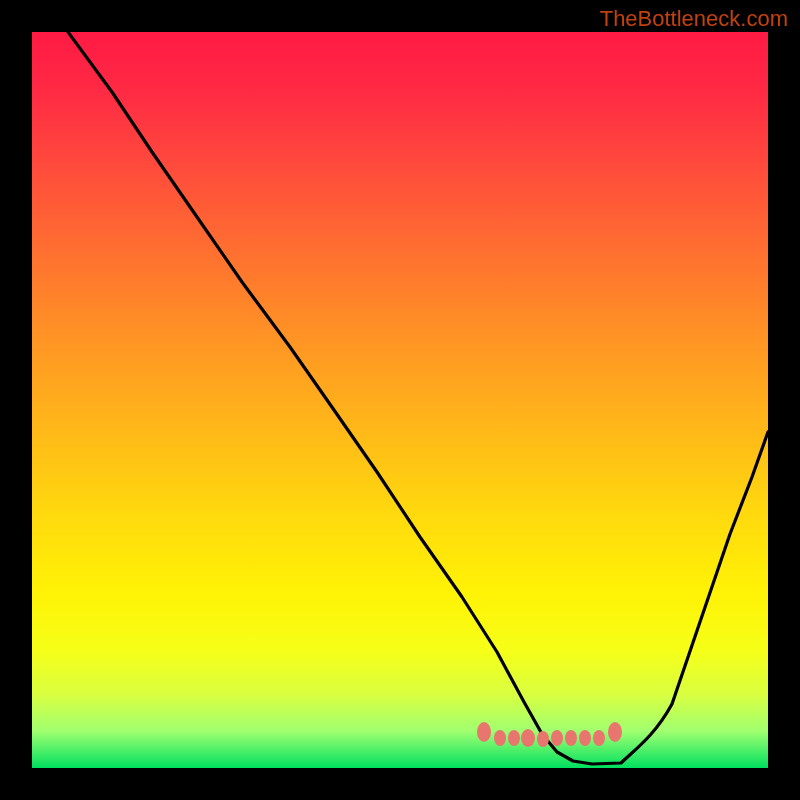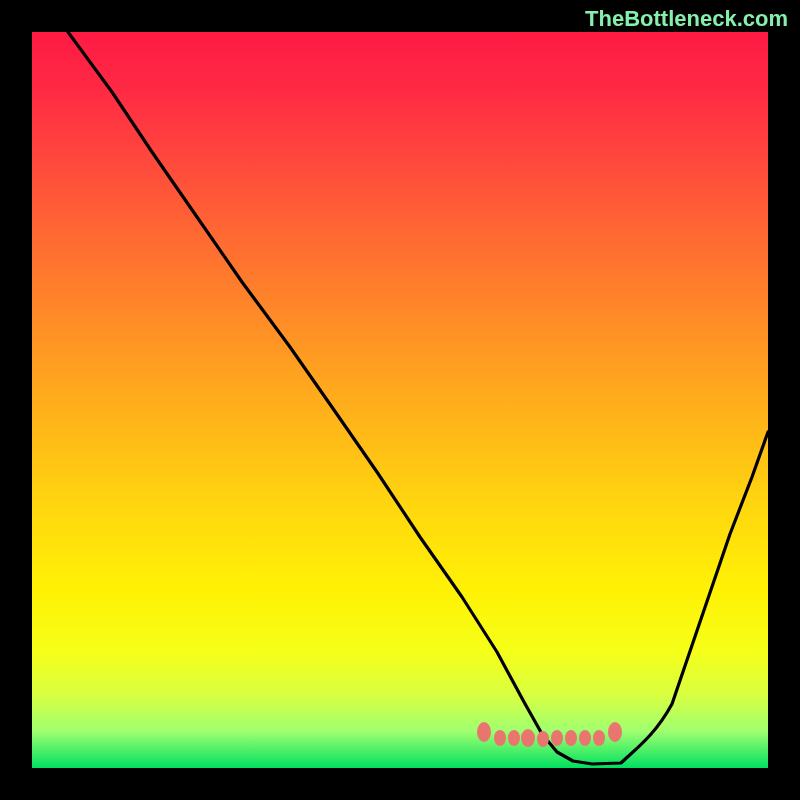--- a/index.html
+++ b/index.html
@@ -1,17 +1,17 @@
 <!DOCTYPE html>
 <html><head>
 <meta charset="utf-8">
 <style>
   * { margin: 0; padding: 0; box-sizing: border-box; }
   body { width: 800px; height: 800px; background: #000; position: relative; font-family: Arial, sans-serif; }
-  .watermark { position: absolute; top: 6px; right: 12px; color: #86efac; font-size: 22px; font-weight: 700; z-index: 10; }
+  .watermark { position: absolute; top: 6px; right: 12px; color: #c2410c; font-size: 22px; font-weight: 400; z-index: 10; }
   .plot-area { position: absolute; left: 32px; top: 32px; width: 736px; height: 736px; }
   .gradient-bg { position: absolute; inset: 0; background: linear-gradient(to bottom,
       #ff1a44 0%,
       #ff2a44 8%,
       #ff4a3c 18%,
       #ff7030 30%,
       #ff9524 42%,
       #ffb818 54%,
       #ffd80e 65%,
       #fff205 76%,

